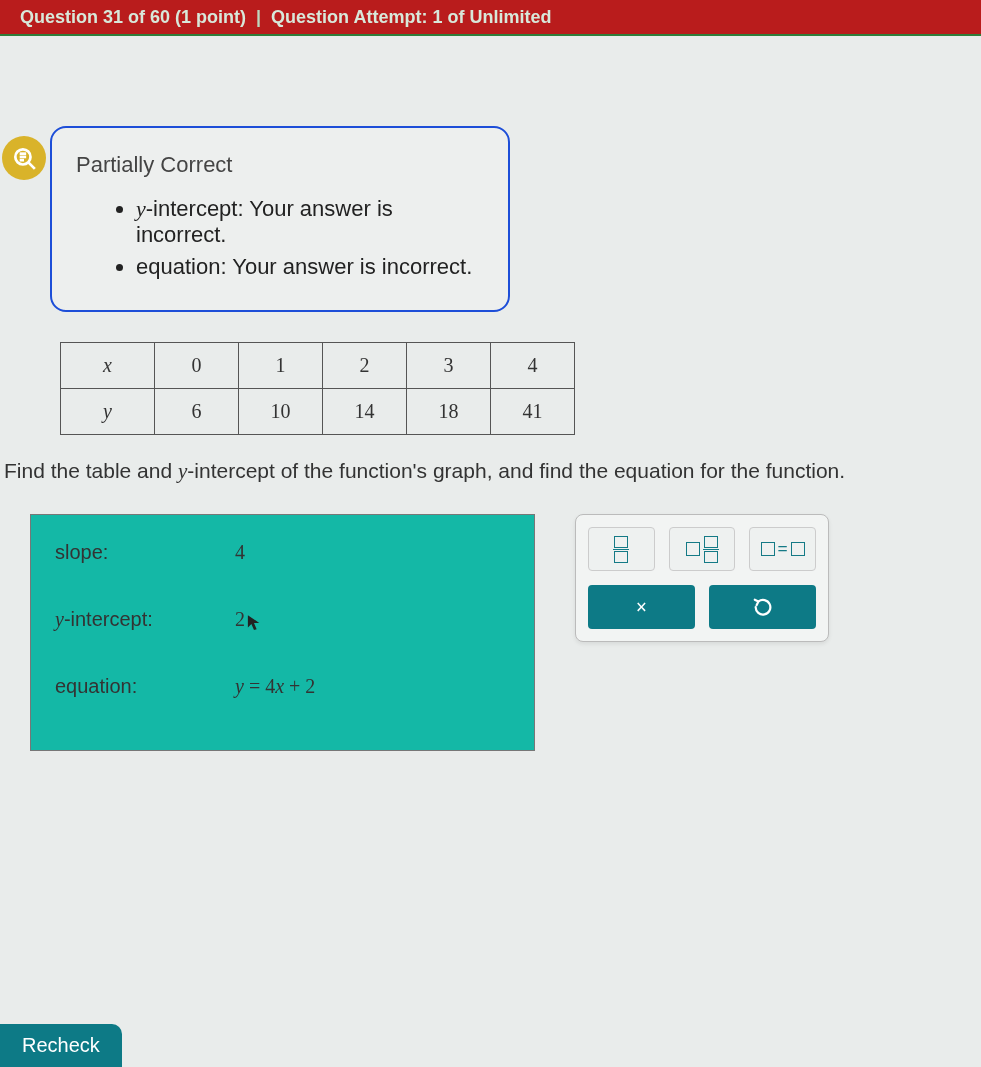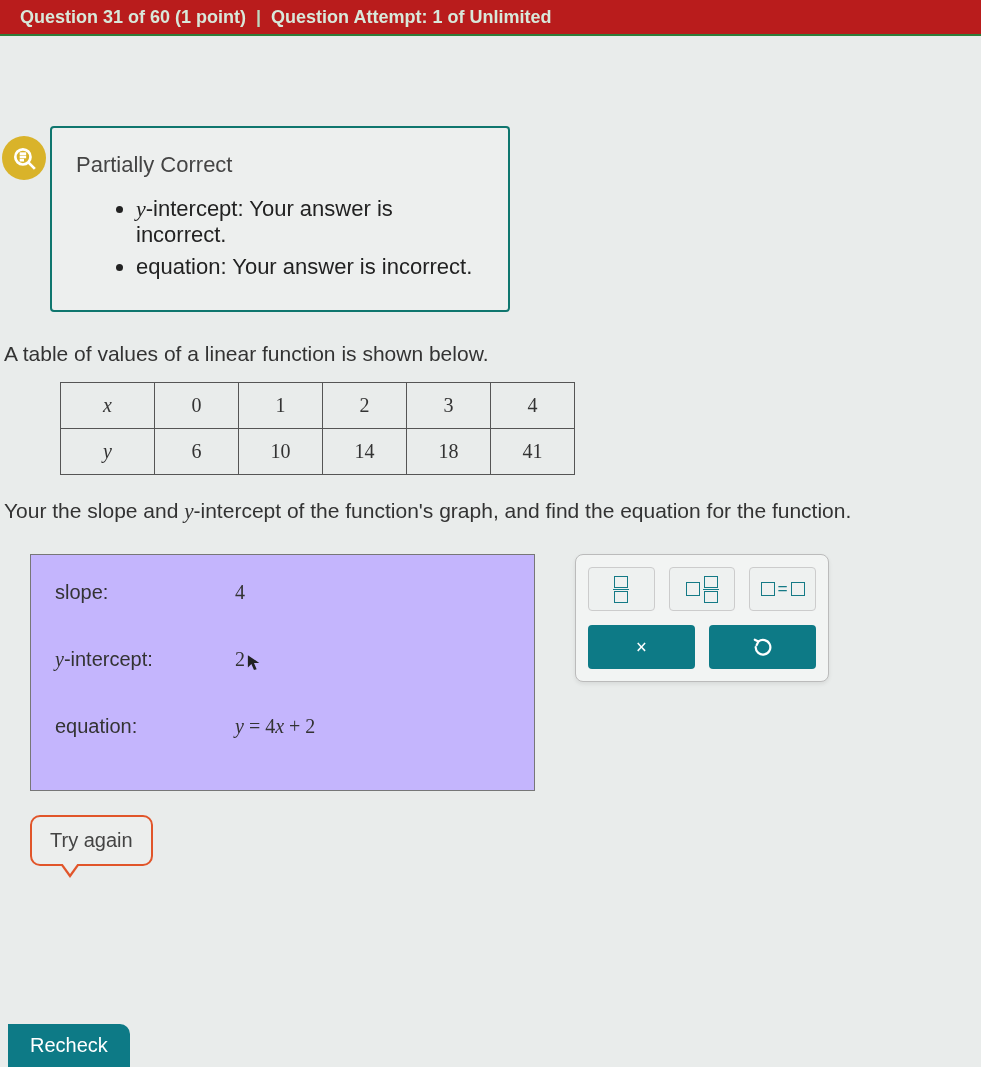--- a/index.html
+++ b/index.html
@@ -1,53 +1,53 @@
 <!DOCTYPE html>
 <html><head>
 <meta charset="utf-8">
 <style>
   * { box-sizing: border-box; margin: 0; padding: 0; }
   html, body { width: 981px; height: 1067px; font-family: Arial, Helvetica, sans-serif; background: #e9eceb; color: #333; overflow: hidden; }
   .header-bar { background: #b91c1c; height: 36px; display: flex; align-items: center; padding: 0 20px; color: #d8e8da; font-size: 18px; font-weight: 600; border-bottom: 2px solid #2f7d3a; }
   .header-bar .sep { margin: 0 10px; color: #bcd8bf; }
   .content { padding: 30px 20px 0 0; position: relative; }
   .status-badge { position: absolute; left: 2px; top: 100px; width: 44px; height: 44px; border-radius: 50%; background: #d9b32a; display: flex; align-items: center; justify-content: center; color: #fff; font-size: 24px; }
-  .feedback-box { margin: 60px 0 30px 50px; width: 460px; border: 2px solid #0f766e; border-radius: 4px; padding: 24px 24px 24px 24px; background: #edefee; }
+  .feedback-box { margin: 60px 0 30px 50px; width: 460px; border: 2px solid #1d4ed8; border-radius: 16px; padding: 24px 24px 24px 24px; background: #edefee; }
   .feedback-box .title { font-size: 22px; color: #444; margin-bottom: 18px; }
   .feedback-box .subtitle { font-size: 18px; color: #333; margin-bottom: 22px; }
   .feedback-box ul { list-style: disc; margin-left: 60px; font-size: 22px; color: #222; }
   .feedback-box ul li { margin-bottom: 6px; }
   .prompt-line { font-size: 21px; color: #333; margin: 10px 0 16px 4px; }
   .data-table { border-collapse: collapse; margin: 0 0 24px 60px; }
   .data-table td { border: 1.5px solid #555; width: 84px; height: 46px; text-align: center; font-size: 20px; font-family: "Times New Roman", serif; }
   .data-table td.var { font-style: italic; width: 94px; }
   .instruction-line { font-size: 21px; color: #333; margin: 0 10px 30px 4px; }
   .lower-row { display: flex; align-items: flex-start; gap: 40px; margin-left: 30px; }
-  .answer-box { border: 1.5px solid #777; width: 505px; padding: 26px 24px; background: #c4b5fd; }
+  .answer-box { border: 1.5px solid #777; width: 505px; padding: 26px 24px; background: #14b8a6; }
   .answer-row { display: flex; align-items: center; margin-bottom: 44px; }
   .answer-row:last-child { margin-bottom: 26px; }
   .answer-label { width: 180px; font-size: 20px; color: #333; }
   .answer-val { font-size: 20px; font-family: "Times New Roman", serif; }
   .answer-val .math-i { font-style: italic; }
   .palette { width: 254px; border: 1px solid #bbb; border-radius: 8px; padding: 12px; background: #f2f4f3; box-shadow: 0 2px 4px rgba(0,0,0,0.08); }
   .palette-row { display: flex; gap: 14px; margin-bottom: 14px; }
   .pal-btn { flex: 1; height: 44px; display: flex; align-items: center; justify-content: center; border-radius: 4px; font-family: "Times New Roman", serif; font-size: 18px; cursor: pointer; }
   .pal-light { background: #eef1f0; border: 1px solid #ccc; color: #147a86; }
   .pal-dark { background: #0d7a86; color: #fff; border: none; font-weight: bold; font-size: 20px; }
   .frac-sym { display: inline-flex; flex-direction: column; align-items: center; line-height: 1; font-size: 12px; color: #147a86;}
   .frac-sym .top, .frac-sym .bot { width: 14px; height: 12px; border: 1.2px solid #147a86; }
   .frac-sym .bar { width: 16px; border-top: 1.4px solid #147a86; margin: 1px 0;}
   .mix-sym { display: inline-flex; align-items: center; gap: 3px; color:#147a86;}
   .mix-sym .whole { width: 14px; height: 14px; border: 1.2px solid #147a86; }
   .eq-sym { display: inline-flex; align-items: center; gap: 3px; color:#147a86;}
   .eq-sym .box { width: 14px; height: 14px; border: 1.2px solid #147a86; }
   .try-again { display: inline-block; margin: 24px 0 0 30px; border: 2px solid #e1552a; border-radius: 10px; padding: 12px 18px; font-size: 20px; color: #444; background: #eceeed; position: relative; cursor: pointer; }
   .try-again::after { content: ""; position: absolute; left: 28px; bottom: -14px; width: 0; height: 0; border-left: 10px solid transparent; border-right: 10px solid transparent; border-top: 14px solid #e1552a; }
   .try-again::before { content: ""; position: absolute; left: 30px; bottom: -10px; width: 0; height: 0; border-left: 8px solid transparent; border-right: 8px solid transparent; border-top: 11px solid #eceeed; z-index: 2; }
-  .recheck-btn { position: absolute; left: 8px; bottom: 0; background: #0d7a86; color: #fff; font-size: 20px; padding: 10px 22px; border-top-right-radius: 10px; border: none; cursor: pointer; }
+  .recheck-btn { position: absolute; left: 0; bottom: 0; background: #0d7a86; color: #fff; font-size: 20px; padding: 10px 22px; border-top-right-radius: 10px; border: none; cursor: pointer; }
   .yi { font-style: italic; font-family: "Times New Roman", serif; }
   .cursor-arrow { display: inline-block; margin-left: 2px; transform: translateY(6px); }
   .cursor-arrow svg { width: 14px; height: 18px; }
 </style>
 </head>
 <body>
 
 <div class="header-bar">
   <span>Question 31 of 60 (1 point)</span>
   <span class="sep">|</span>
@@ -67,21 +67,20 @@
   </div>
 
   <div class="feedback-box">
     <div class="title">Partially Correct</div>
     <ul>
       <li><span class="yi">y</span><span>-intercept: Your answer is incorrect.</span></li>
       <li><span>equation: Your answer is incorrect.</span></li>
     </ul>
   </div>
 
-  <div class="prompt-line">A table of values of a linear function is shown below.</div>
 
   <table class="data-table">
     <tbody>
         <tr>
       <td class="var">x</td>
       <td>0</td>
       <td>1</td>
       <td>2</td>
       <td>3</td>
       <td>4</td>
@@ -91,21 +90,21 @@
       <td>6</td>
       <td>10</td>
       <td>14</td>
       <td>18</td>
       <td>41</td>
     </tr>
   </tbody>
     </table>
 
   <div class="instruction-line">
-    <span>Your the slope and </span><span class="yi">y</span><span>-intercept of the function's graph, and find the equation for the function.</span>
+    <span>Find the table and </span><span class="yi">y</span><span>-intercept of the function's graph, and find the equation for the function.</span>
   </div>
 
   <div class="lower-row">
     <div class="answer-box">
       <div class="answer-row">
         <div class="answer-label">slope:</div>
         <div class="answer-val">4</div>
       </div>
       <div class="answer-row">
         <div class="answer-label"><span class="yi">y</span><span>-intercept:</span></div>
@@ -157,21 +156,18 @@
         <div class="pal-btn pal-dark">
           <svg viewBox="0 0 24 24" width="22" height="22" fill="none" stroke="#fff" stroke-width="2.4" stroke-linecap="round">
               <path d="M4 12 A8 8 0 1 0 7 6"></path>
               <polyline points="3,4 7,6 5,10"></polyline>
             </svg>
         </div>
       </div>
     </div>
   </div>
 
-  <div class="try-again">
-    <span>Try again</span>
-  </div>
 
 </div>
 
 <button class="recheck-btn">
   <span>Recheck</span>
 </button>
 
 </body></html>

